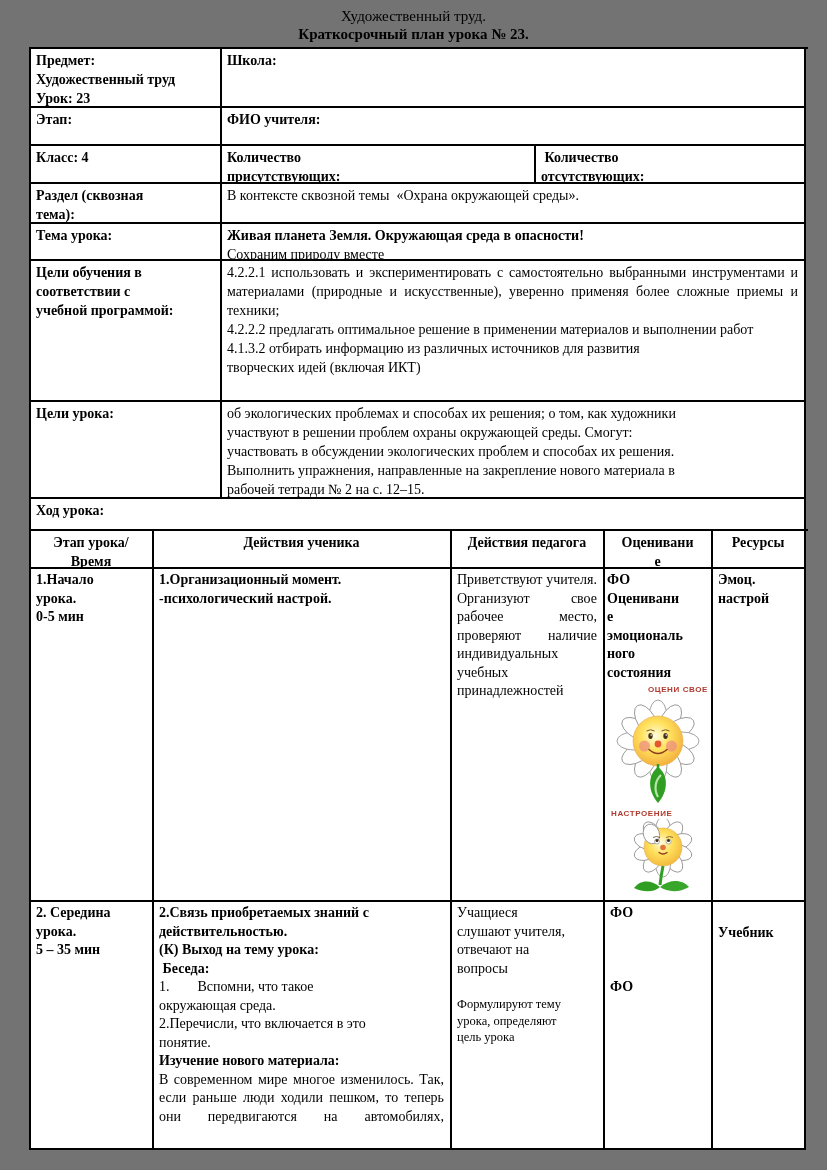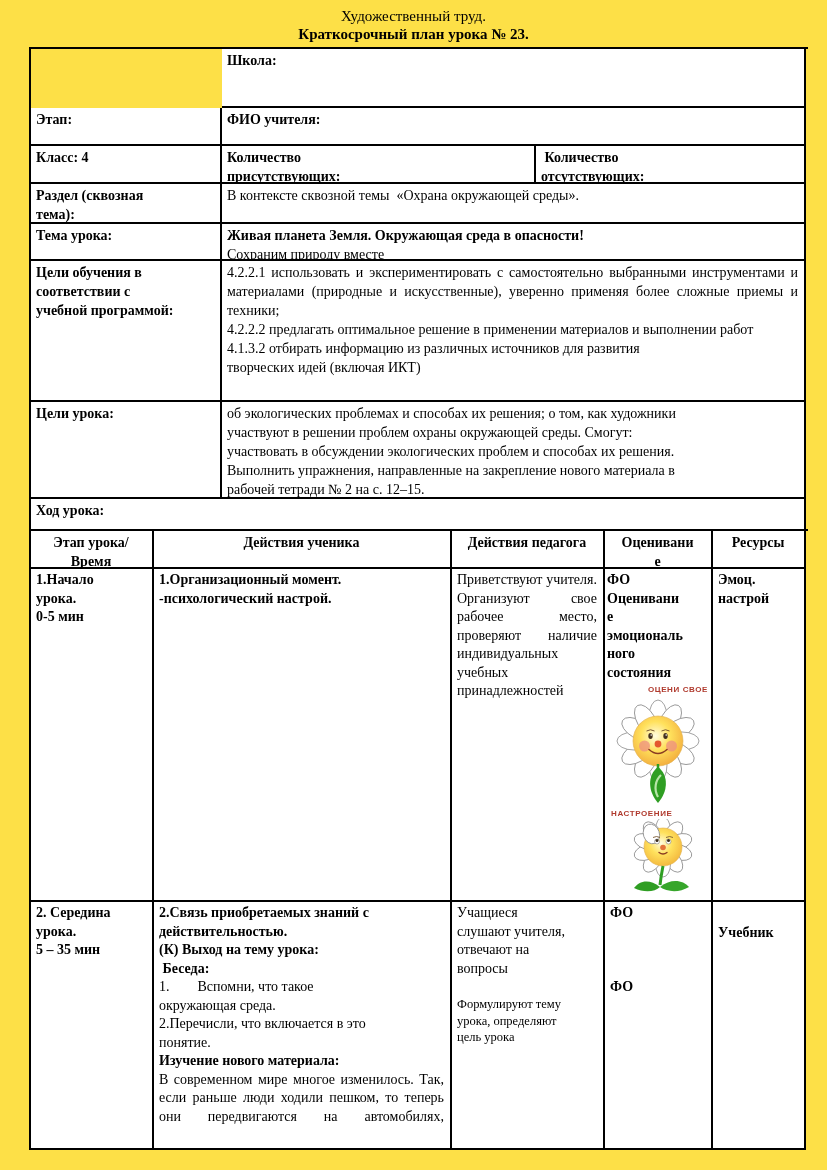--- a/index.html
+++ b/index.html
@@ -2,21 +2,21 @@
 <html><head>
 <meta charset="utf-8">
 <style>
   * { margin: 0; padding: 0; box-sizing: border-box; }
   html, body { background: #ffffff; }
   body {
     width: 827px; height: 1170px;
     font-family: "Liberation Serif", "DejaVu Serif", serif;
     color: #000;
   }
-  .page { position: relative; width: 827px; height: 1170px; background: #fde047; overflow: hidden; }
+  .page { position: relative; width: 827px; height: 1170px; background: #737373; overflow: hidden; }
 
   
   .doc-title { position: absolute; top: 7px; left: 0; width: 100%; text-align: center;
                font-size: 15px; line-height: 18px; }
   .doc-title .b2 { font-weight: bold; }
 
   
   .grid-table { position: absolute; display: grid;
                 border-top: 2px solid #000; border-left: 2px solid #000; }
   .t1 { left: 29px; top: 47px; width: 779px;
@@ -63,20 +63,23 @@
 <body>
 
 <div class="page">
 
   <div class="doc-title">
     <div>Художественный труд.</div>
     <div class="b2">Краткосрочный план урока № 23.</div>
   </div>
 
   <div class="grid-table t1">
+    <div class="c b pl">Предмет:
+Художественный труд
+Урок: 23</div>
     <div class="c b sp23">Школа:</div>
 
     <div class="c b">Этап:</div>
     <div class="c b sp23">ФИО учителя:</div>
 
     <div class="c b">Класс: 4</div>
     <div class="c b pl">Количество
 присутствующих:</div>
     <div class="c b pw"> Количество
 отсутствующих:</div>

